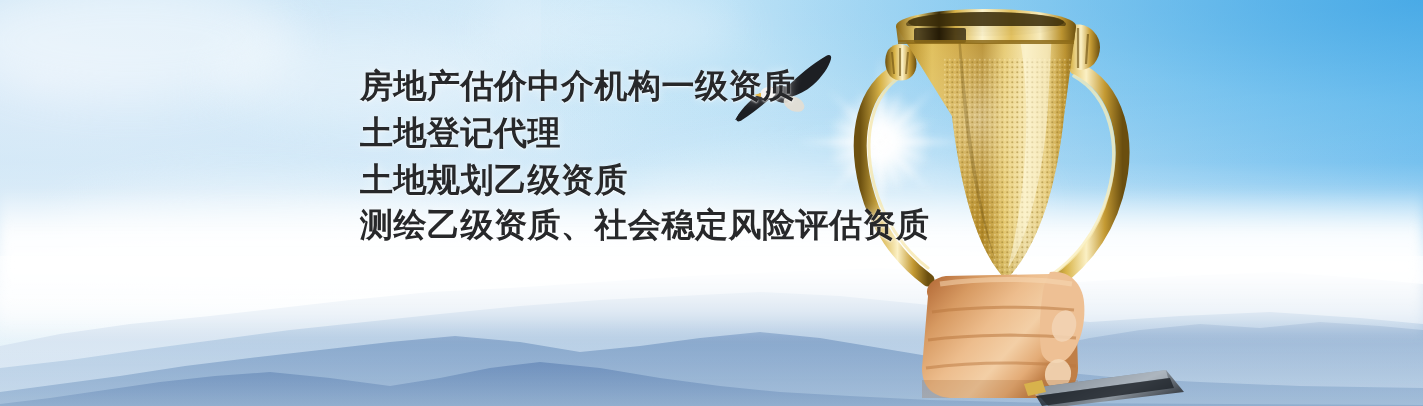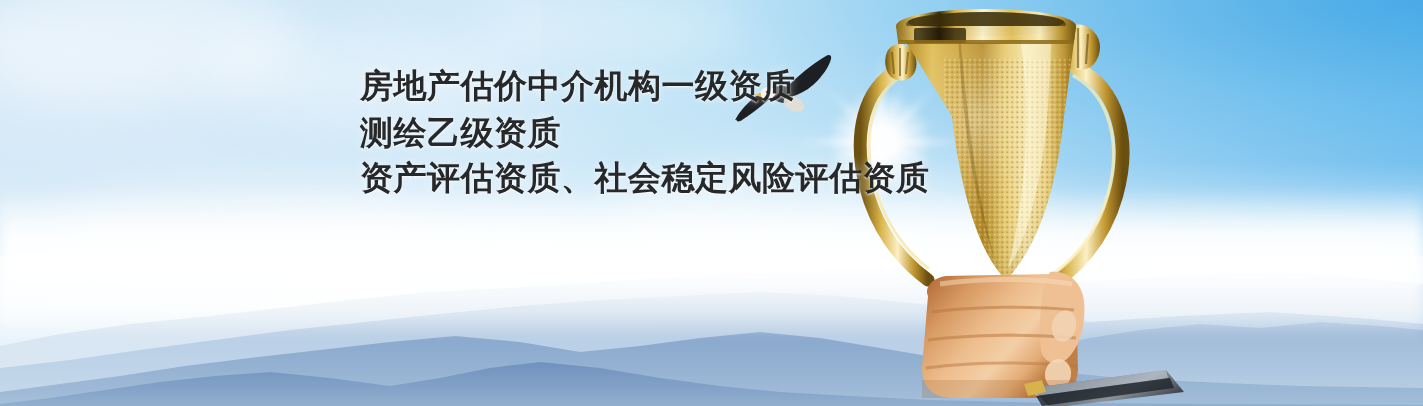--- a/index.html
+++ b/index.html
@@ -341,17 +341,18 @@
         <path d="M196,392 L330,374 L348,396 L214,412 Z" fill="url(#baseG)"></path>
         <path d="M196,392 L330,374 L332,382 L200,400 Z" fill="#c9d2da" opacity="0.55"></path>
         <path d="M200,400 L334,382 L338,392 L206,410 Z" fill="#1f242a" opacity="0.8"></path>
         <path d="M188,388 L206,384 L210,396 L192,400 Z" fill="#d8b24c"></path>
       </g>
     </svg>
   </div>
 
   <div class="headlines">
     <div class="line">房地产估价中介机构一级资质</div>
-    <div class="line">测绘乙级资质</div>
-    <div class="line tight">资产评估资质、社会稳定风险评估资质</div>
+    <div class="line">土地登记代理</div>
+    <div class="line">土地规划乙级资质</div>
+    <div class="line tight">测绘乙级资质、社会稳定风险评估资质</div>
   </div>
 
 </div>
 
 </body></html>

